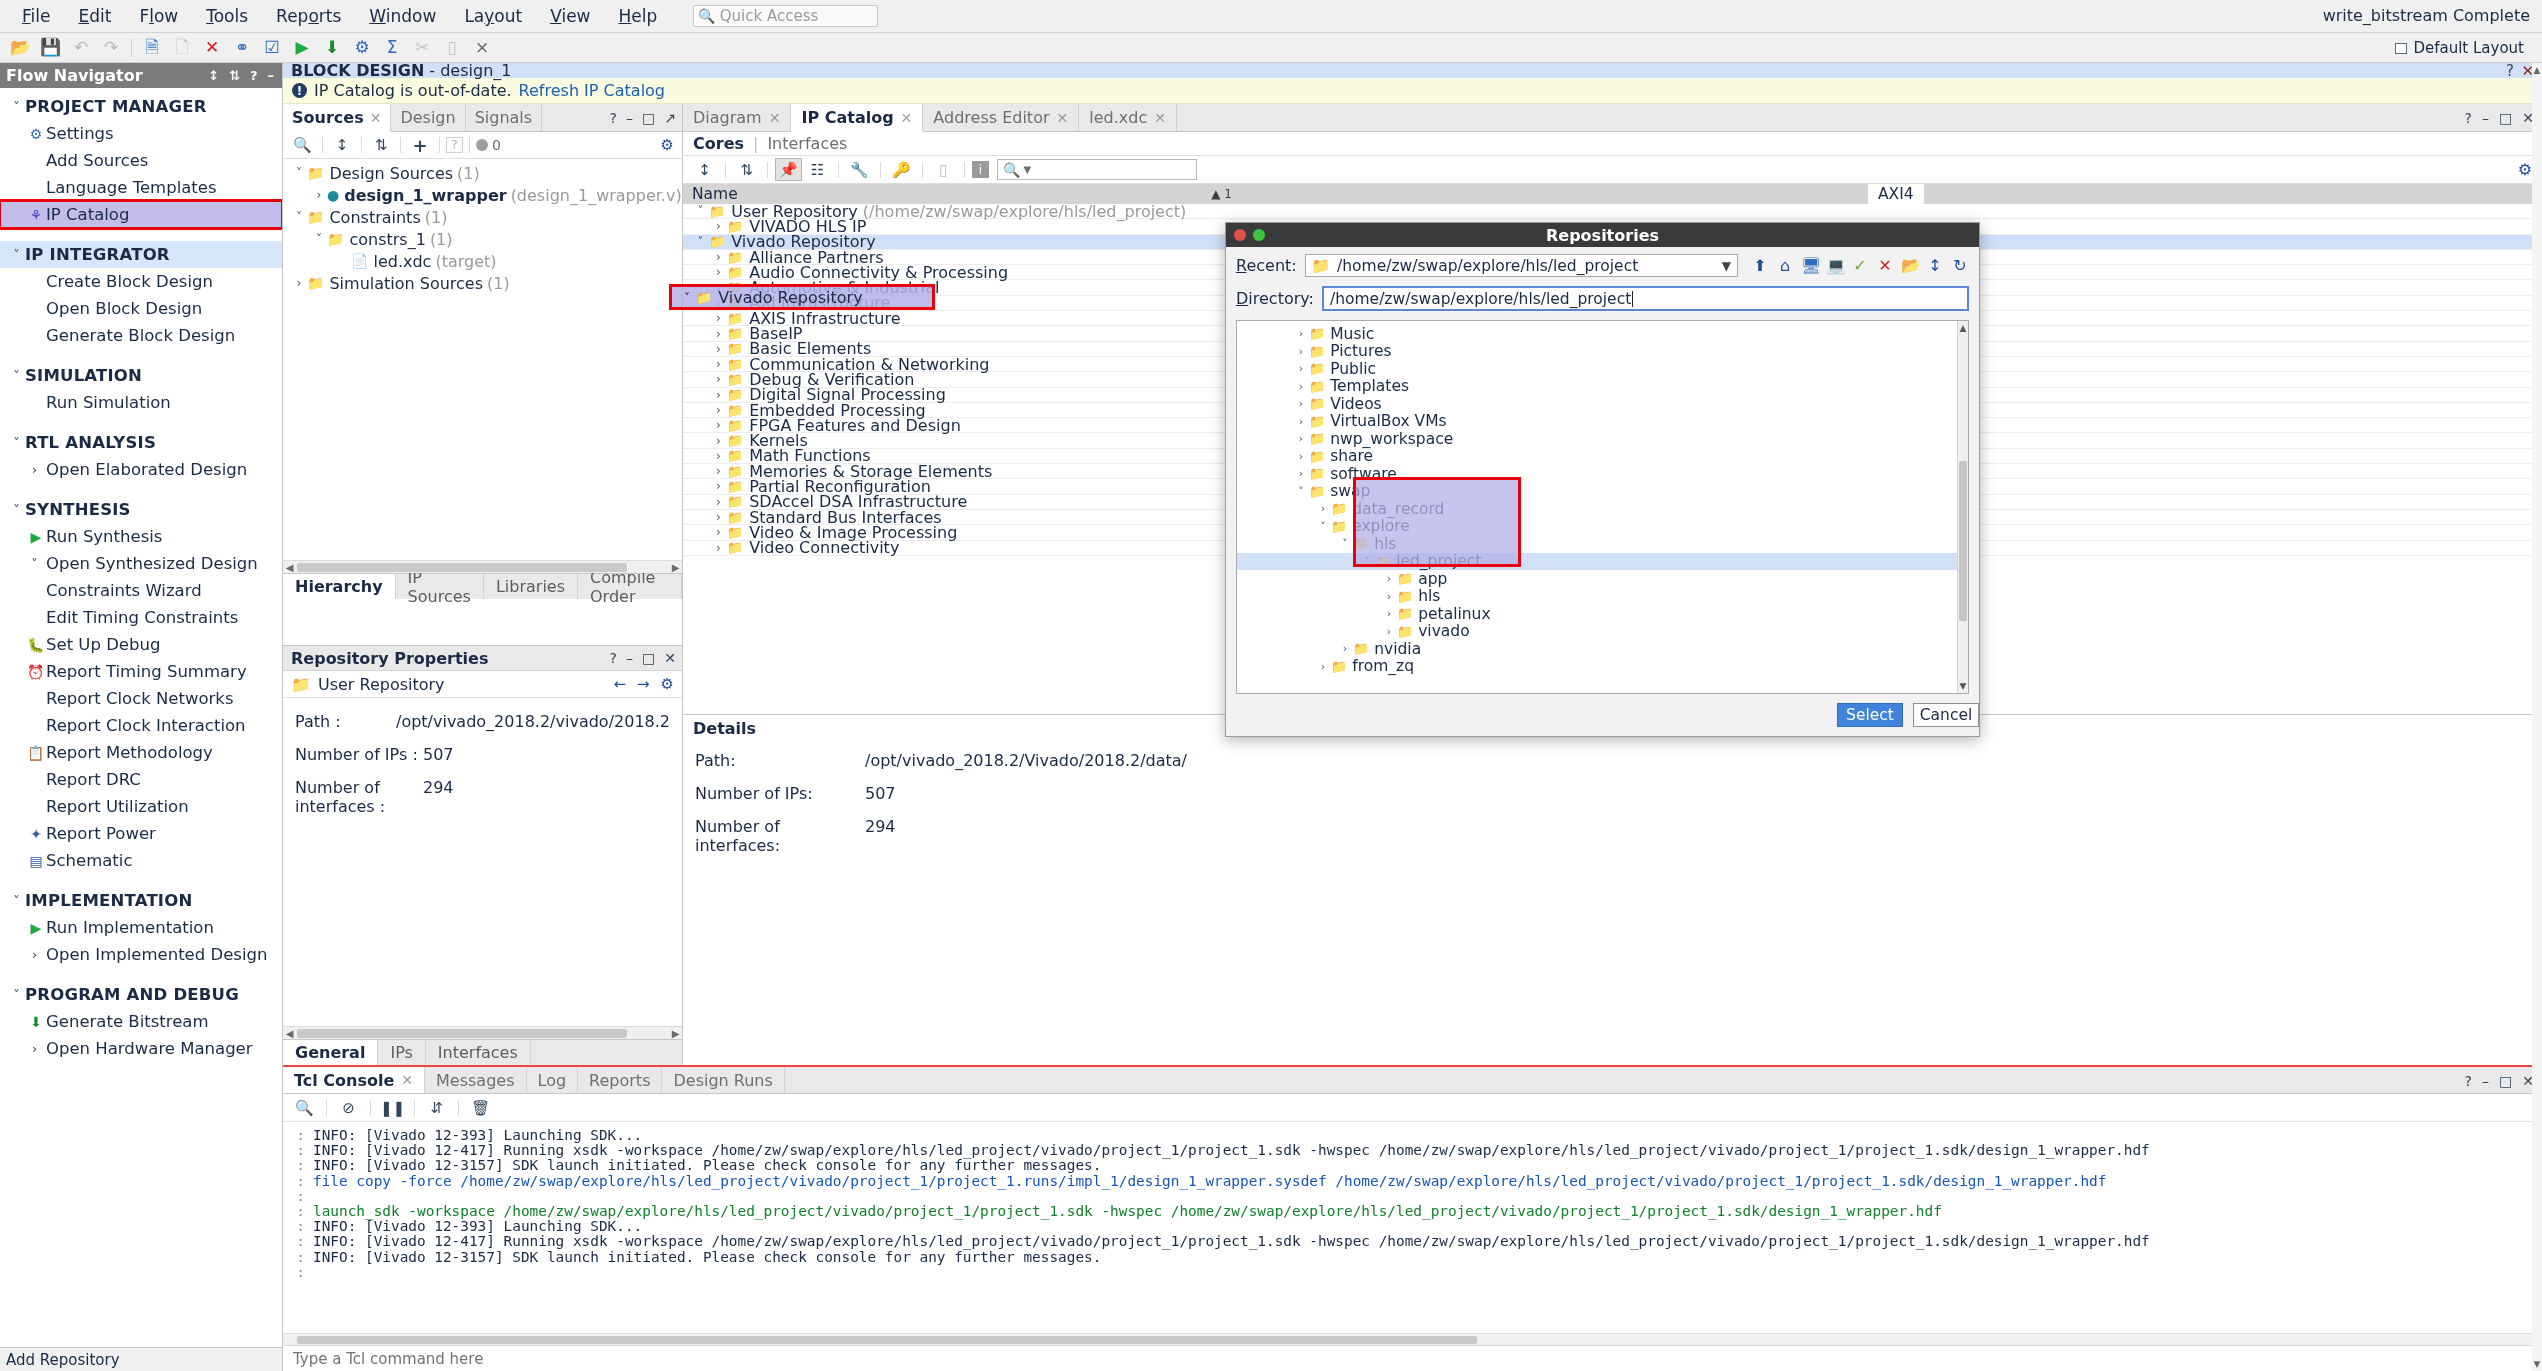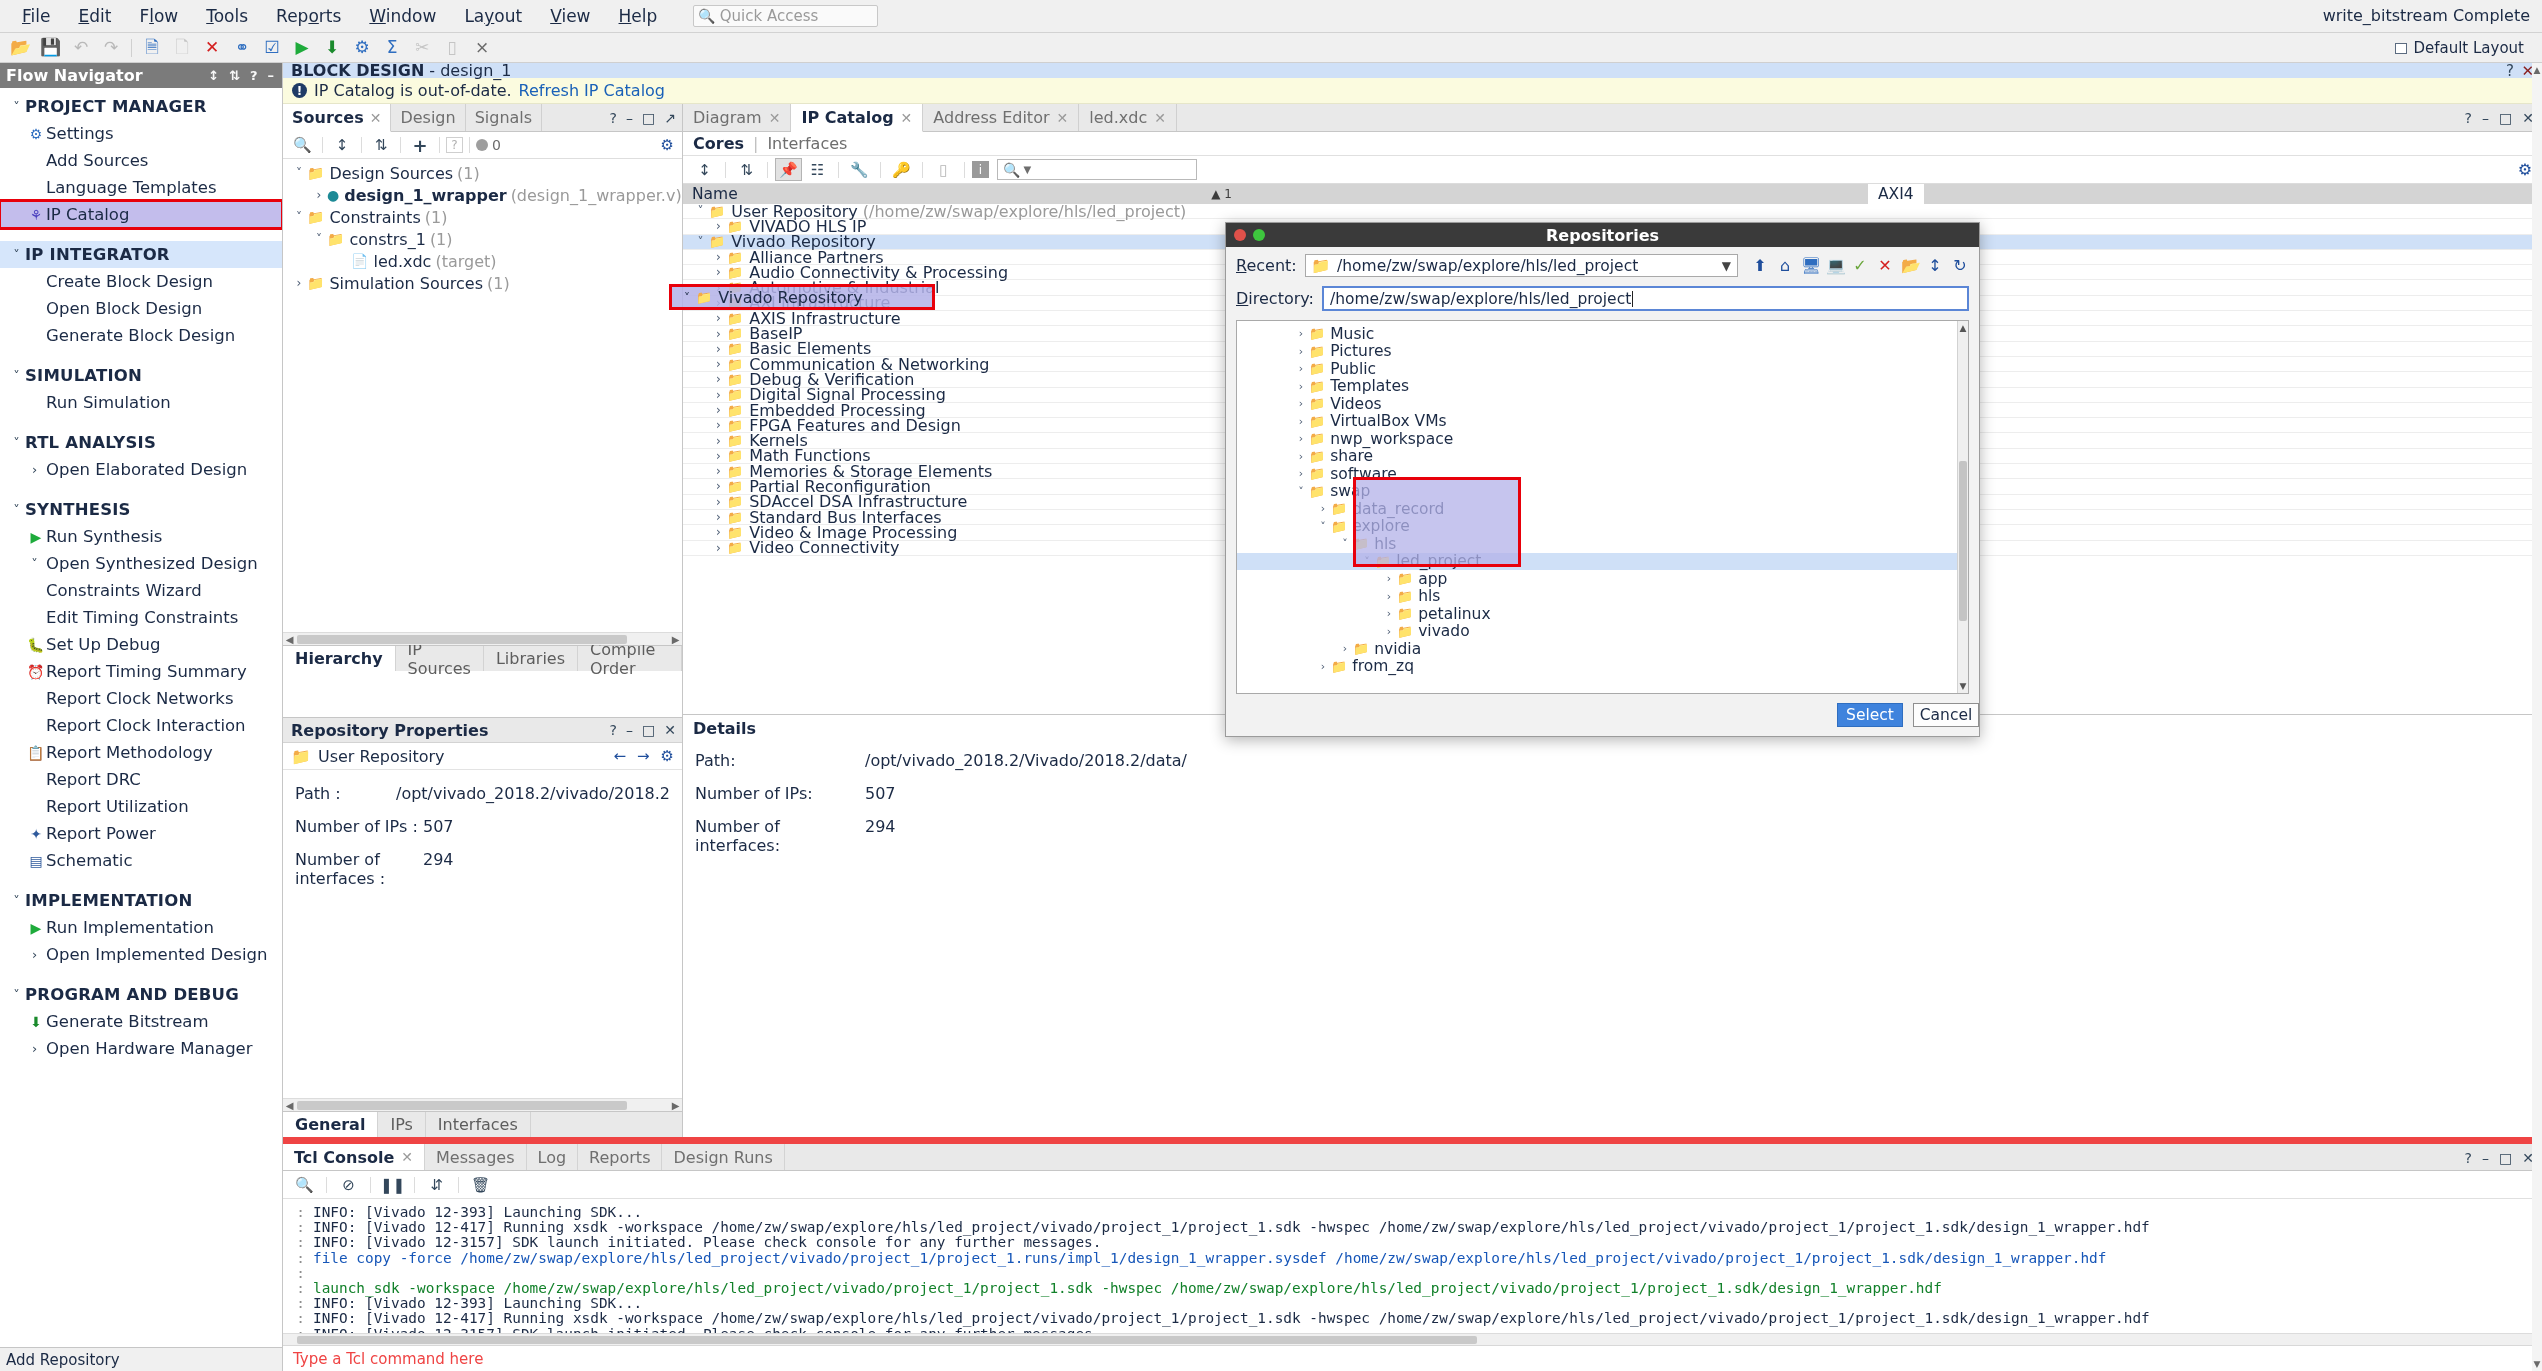--- a/index.html
+++ b/index.html
@@ -198,21 +198,21 @@
   .lv0 { padding-left:9px; } .lv1 { padding-left:27px; }
 
   .details { flex:1; border-top:1px solid #c6c6c6; display:flex; flex-direction:column; min-height:0; }
   .details .dh { height:26px; display:flex; align-items:center; padding:0 10px;
                  font-size:16px; font-weight:bold; }
   .details .db { padding:10px 12px; font-size:16px; }
   .details .drow { display:flex; margin-bottom:14px; }
   .details .drow .k { width:170px; }
 
   
-  .console { height:234px; flex:none; border-top:7px solid #ef4444; display:flex;
+  .console { height:306px; flex:none; border-top:2px solid #ef4444; display:flex;
              flex-direction:column; background:#fff; }
   .c-tabs { height:27px; background:#e9e9e9; display:flex; align-items:stretch;
             border-bottom:1px solid #c6c6c6; position:relative; }
   .c-tabs .tab { display:flex; align-items:center; gap:7px; padding:0 11px; font-size:16px;
                  color:#6f6f6f; border-right:1px solid #d3d3d3; }
   .c-tabs .tab.active { background:#fff; color:#1b2a45; font-weight:bold; }
   .c-tabs .tab .cx { font-size:14px; color:#9a9a9a; font-weight:normal; }
   .c-tabs .win-ic { position:absolute; right:8px; top:0; height:27px; display:flex;
                     align-items:center; gap:10px; font-size:14px; color:#33475b; }
   .c-tb { height:28px; display:flex; align-items:center; padding:0 8px; gap:3px;
@@ -222,21 +222,21 @@
   .c-tb .vsep { width:1px; height:16px; background:#dcdcdc; margin:0 5px; }
   .c-log { flex:1; overflow:hidden; font-family:"DejaVu Sans Mono","Liberation Mono",monospace;
            font-size:14.4px; line-height:15.2px; padding:6px 0 0 0; position:relative; }
   .logline { display:flex; white-space:pre; padding-left:8px; }
   .logline .gut { width:22px; color:#8f8f8f; text-align:right; padding-right:8px; flex:none; }
   .logline .txt { color:#1b2a45; }
   .logline .txt.blue { color:#1656b8; }
   .logline .txt.green { color:#12812a; }
   .logline.blank .txt { color:transparent; }
   .c-input { height:26px; border-top:1px solid #d8d8d8; display:flex; align-items:center;
-             padding:0 10px; font-size:15px; color:#ef4444; }
+             padding:0 10px; font-size:15px; color:#737373; }
   .c-hscroll { height:12px; background:#f0f0f0; border-top:1px solid #dcdcdc; position:relative; }
   .c-hscroll .thumb { position:absolute; left:14px; top:2px; height:8px; width:1180px;
                       background:#c9c9c9; border-radius:2px; }
 
   .rightscroll { position:absolute; right:0; top:0; bottom:0; width:10px; background:#f4f4f4; }
   .rightscroll .ar { position:absolute; left:0; right:0; font-size:9px; text-align:center; color:#6a6a6a; }
 
   
   .dlg {
     position:absolute; left:1225px; top:222px; width:755px; height:515px;

